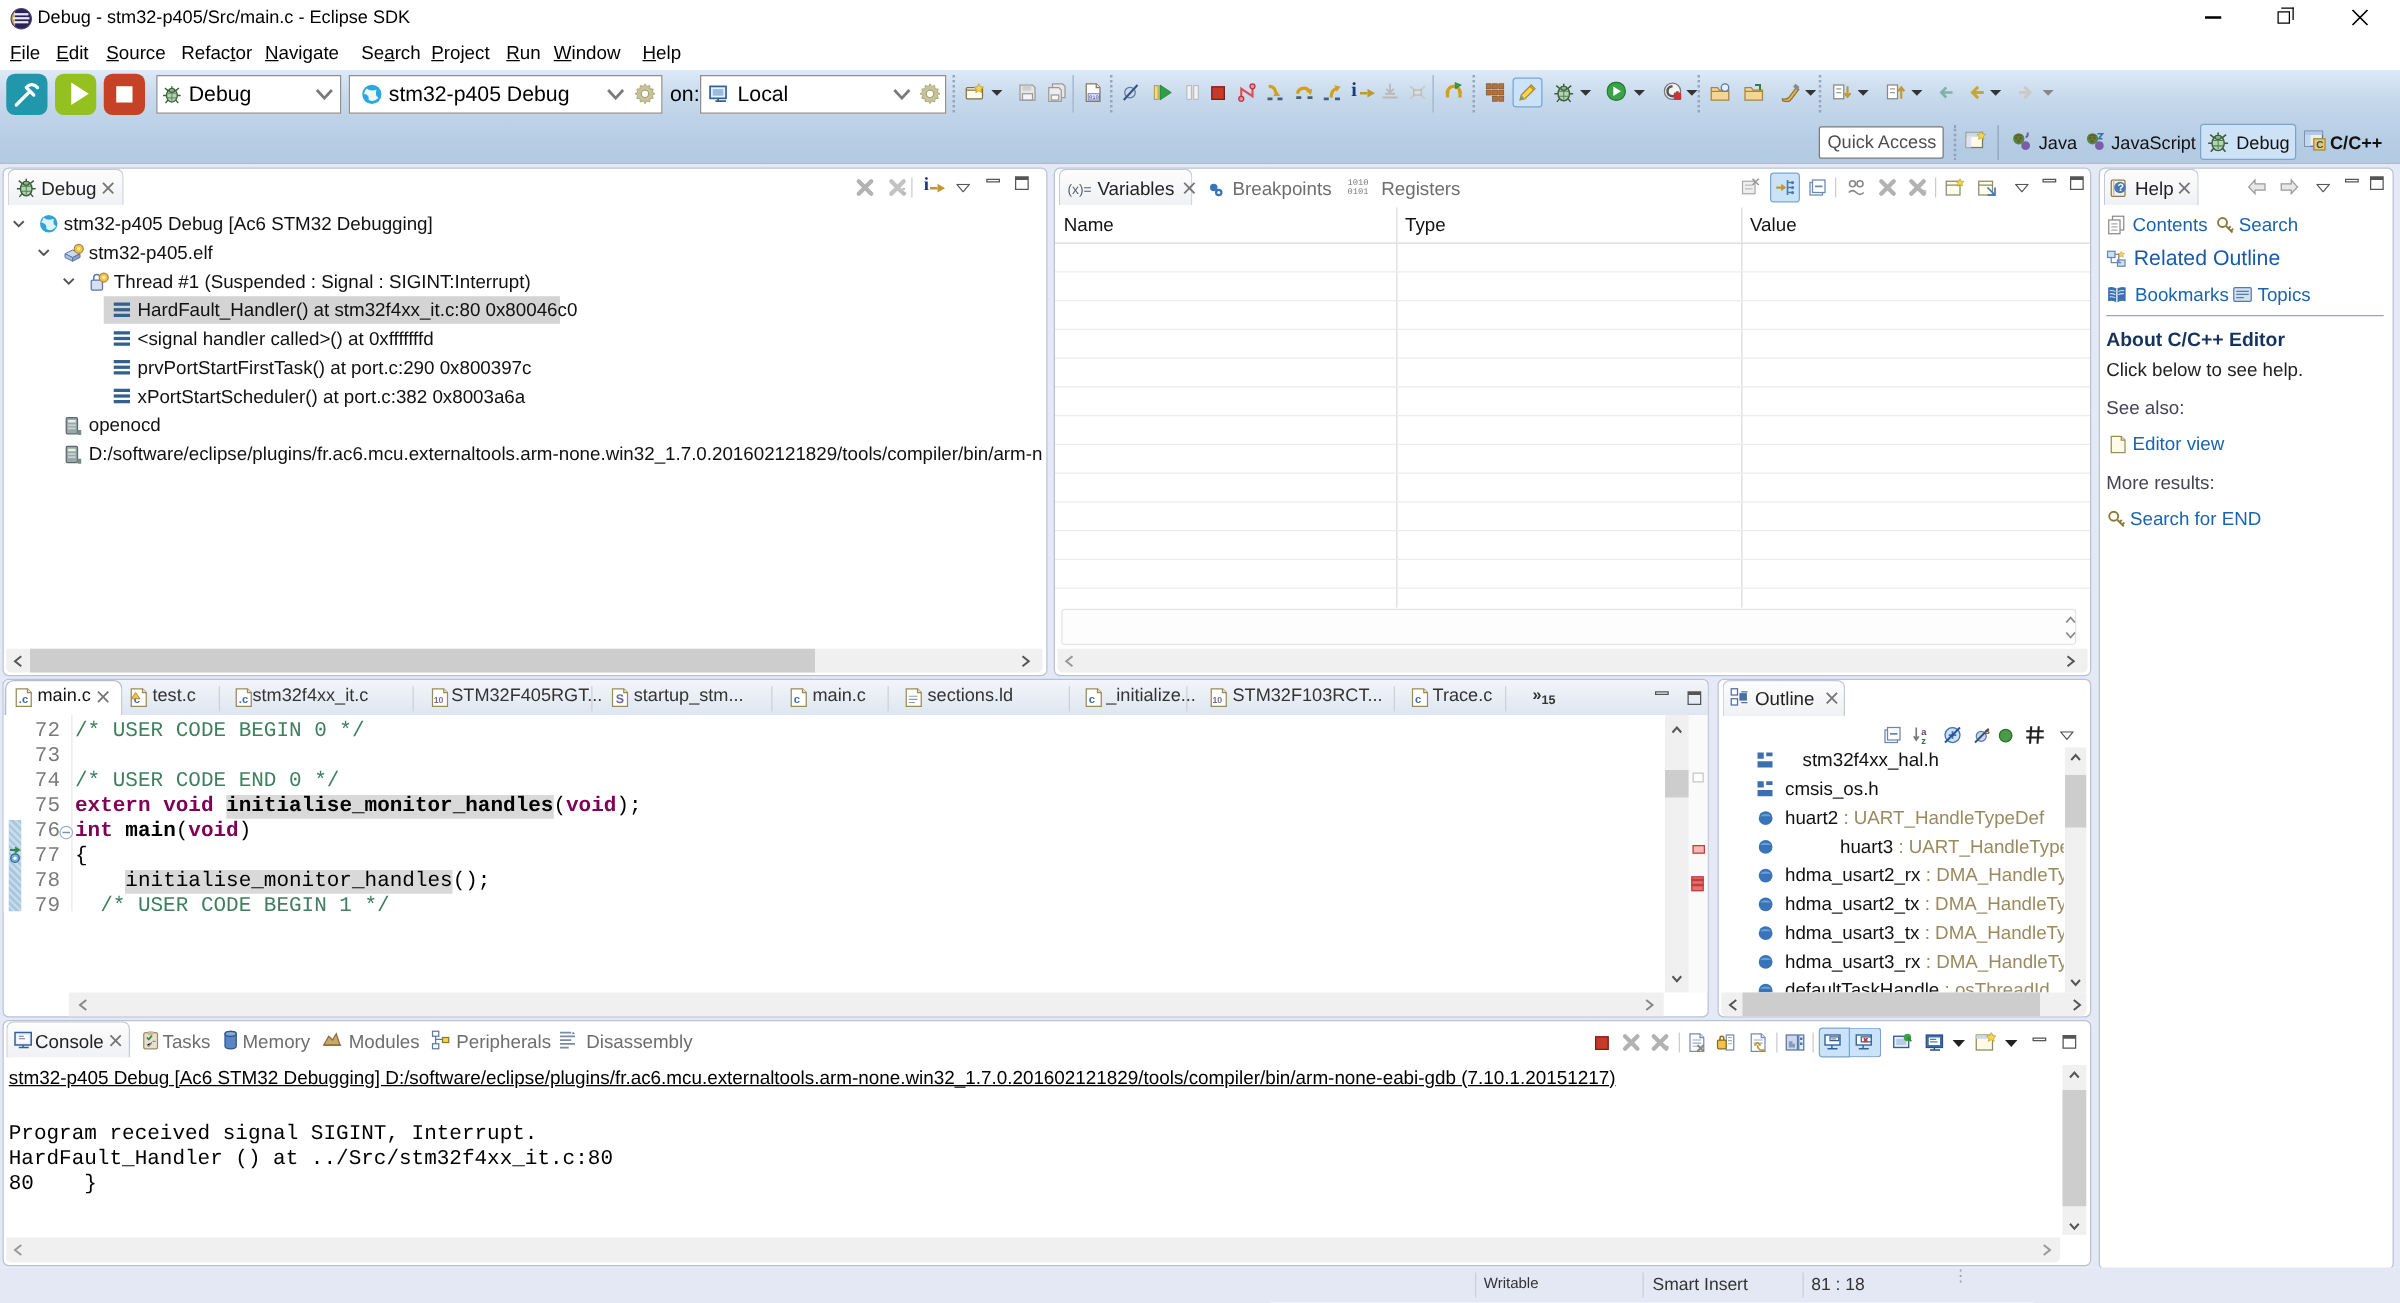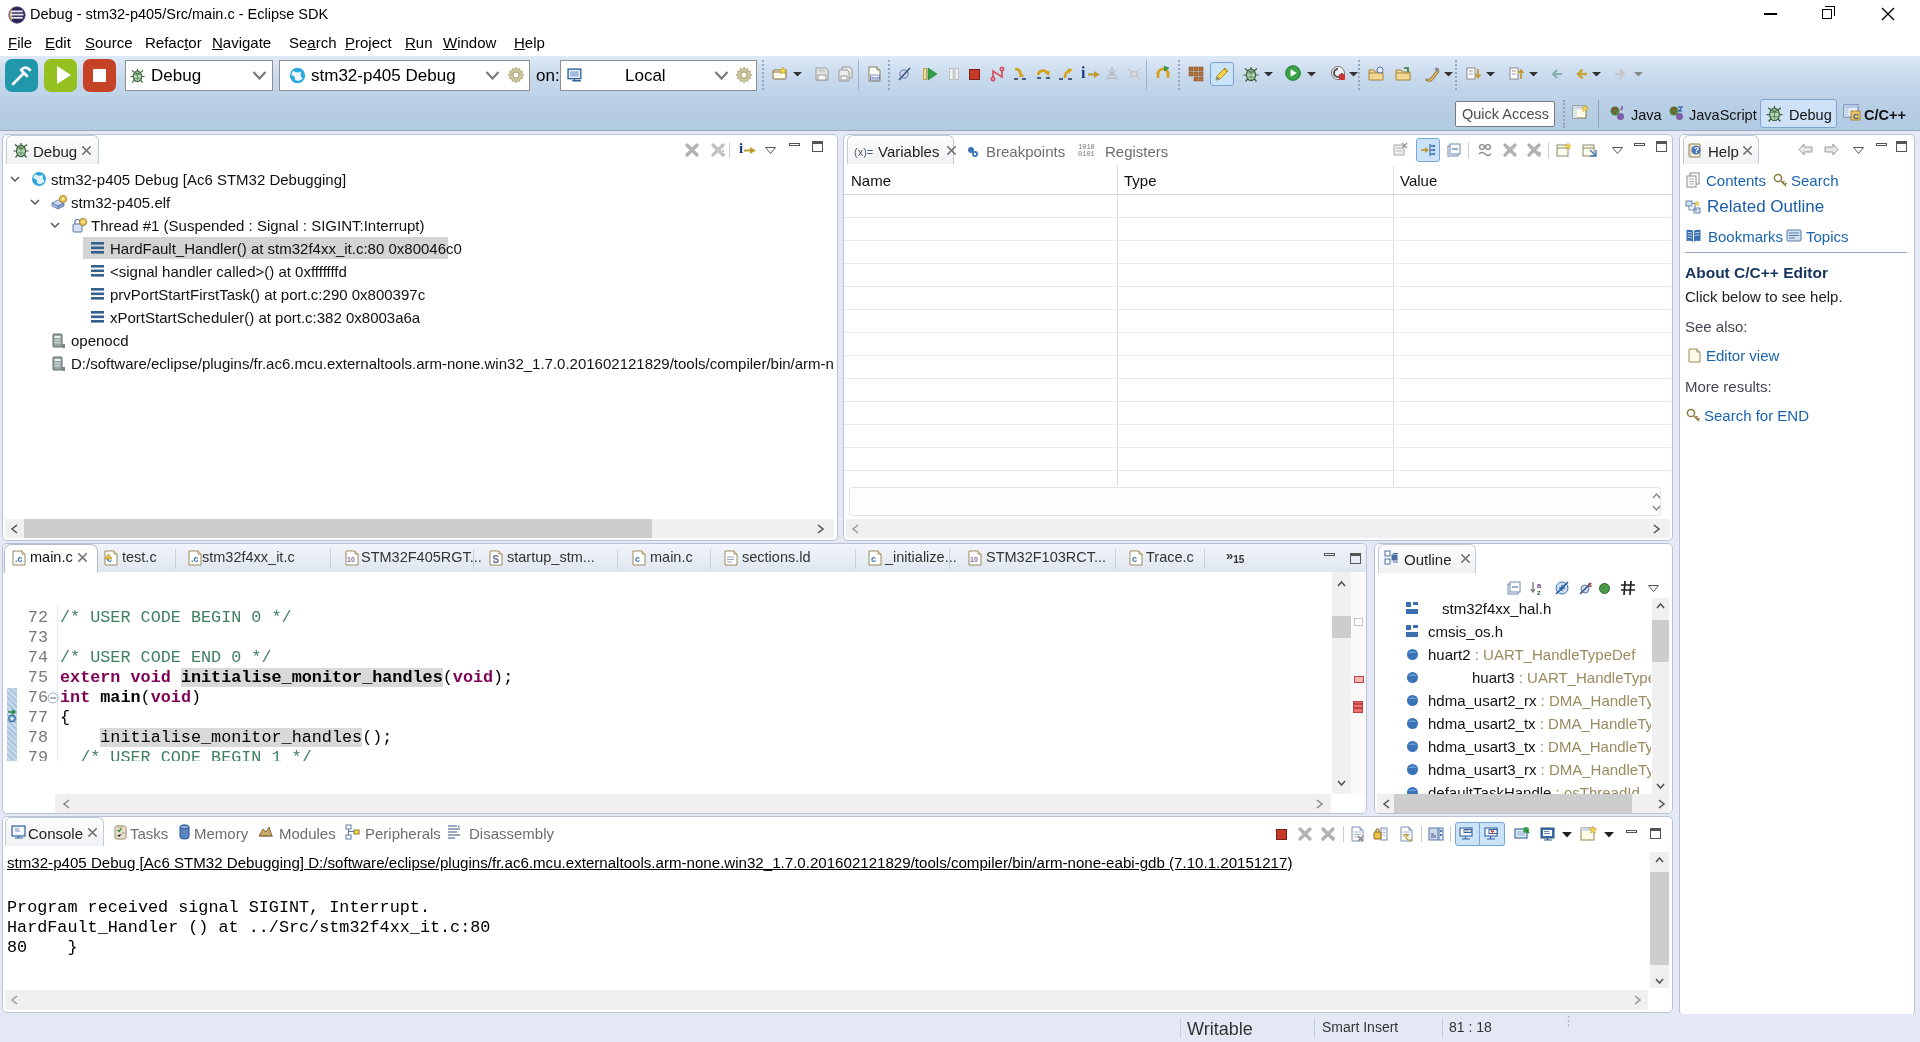--- a/index.html
+++ b/index.html
@@ -90,21 +90,21 @@
     <circle cx="10" cy="10" r="3" fill="#fff" stroke="#a8a276"></circle>
   </svg>
 <div class="abs" style="left:536px;top:66px;font-size:17px;">on:</div>
 
 <div class="abs" style="left:560px;top:60px;width:197px;height:31px;background:#fff;border:1px solid #8f8f8f;"></div>
 <svg class="abs" style="left:567px;top:67px" width="17" height="17" viewBox="0 0 16 16">
     <rect x="1" y="2" width="12" height="9" fill="#e8f0fa" stroke="#33609c" stroke-width="1.3"></rect>
     <rect x="3" y="4" width="8" height="5" fill="#9db9dd"></rect>
     <path d="M5 13 h8 M7 11 v2" stroke="#33609c" stroke-width="1.3"></path>
   </svg>
-<div class="abs" style="left:590px;top:66px;font-size:17px;margin-left:35px;">Local</div>
+<div class="abs" style="left:590px;top:66px;font-size:17px;">Local</div>
 <svg class="abs" style="left:714px;top:71px" width="15" height="9" viewBox="0 0 15 9">
     <path d="M1.5 1 L7.5 7.5 L13.5 1" fill="none" stroke="#7a7a7a" stroke-width="2.2"></path>
   </svg>
 <svg class="abs" style="left:734px;top:65px" width="20" height="20" viewBox="0 0 20 20">
     <path d="M10 2 l1.2 2.2 2.5-.8 .3 2.6 2.6.3 -.8 2.5 2.2 1.2 -2.2 1.2 .8 2.5 -2.6.3 -.3 2.6 -2.5 -.8 -1.2 2.2 -1.2 -2.2 -2.5.8 -.3 -2.6 -2.6 -.3 .8 -2.5 -2.2 -1.2 2.2 -1.2 -.8 -2.5 2.6 -.3 .3 -2.6 2.5.8z" fill="#c9c39a" stroke="#a8a276" stroke-width=".7"></path>
     <circle cx="10" cy="10" r="3" fill="#fff" stroke="#a8a276"></circle>
   </svg>
 <div id="smallicons">
 
 <div class="abs" style="left:762px;top:60px;width:1px;height:30px;border-left:2px dotted #93a7c0;"></div>
@@ -736,21 +736,21 @@
 <svg class="abs" style="left:1129px;top:550px" width="14" height="16" viewBox="0 0 14 16">
       <path d="M1 1 h9 l3 3 v11 h-12z" fill="#fff" stroke="#9a8a5a"></path>
       <path d="M10 1 v3 h3" fill="#efe8c8" stroke="#9a8a5a"></path>
       <text x="3" y="12" font-size="9" font-weight="bold" fill="#3a6fae">c</text>
     </svg>
 <div class="abs" style="left:1146px;top:549px;font-size:14.5px;color:#333;">Trace.c</div>
 <div class="abs" style="left:1226px;top:548px;font-size:13px;font-weight:bold;color:#333;">»<span style="font-size:10px;vertical-align:-3px">15</span></div>
 <div class="abs" style="left:1324px;top:553px;width:11px;height:3px;border:1px solid #555;"></div>
 <div class="abs" style="left:1350px;top:553px;width:11px;height:11px;border:1px solid #555;border-top-width:3px;"></div>
 
-<div class="abs" style="left:3px;top:572px;width:1348px;height:157px;background:#fff;overflow:hidden;margin-top:32px;">
+<div class="abs" style="left:3px;top:572px;width:1348px;height:157px;background:#fff;overflow:hidden;">
  <div class="abs" style="left:55px;top:184px;width:1277px;height:20px;background:#e7effa;"></div>
  <div class="abs" style="left:54px;top:0;width:1px;height:222px;background:#e8e8e8;"></div>
  <div id="codelines" class="mono" style="position:absolute;left:0;top:0;font-size:16.8px;">
   <div class="ln" style="top:4px">72</div>
         <div class="cl cm" style="top:4px">/* USER CODE BEGIN 0 */</div>
   <div class="ln" style="top:24px">73</div>
   <div class="ln" style="top:44px">74</div>
         <div class="cl cm" style="top:44px">/* USER CODE END 0 */</div>
   <div class="ln" style="top:64px">75</div>
         <div class="cl" style="top:64px"><span class="kw">extern</span> <span class="kw">void</span> <span class="occ"><b>initialise_monitor_handles</b></span>(<span class="kw">void</span>);</div>
@@ -1057,19 +1057,19 @@
 <svg class="abs" style="left:10px;top:995px" width="8" height="10" viewBox="0 0 8 10">
       <path d="M7 1 L2 5 l5 4" fill="none" stroke="#999" stroke-width="1.6"></path>
     </svg>
 <svg class="abs" style="left:1634px;top:995px" width="8" height="10" viewBox="0 0 8 10">
       <path d="M1 1 L6 5 l-5 4" fill="none" stroke="#999" stroke-width="1.6"></path>
     </svg>
 </div>
 
 <div class="abs" style="left:0;top:1014px;width:1920px;height:28px;background:#e4e8f5;">
  <div class="abs" style="left:1180px;top:4px;width:1px;height:20px;background:#c6cddd;"></div>
- <div class="abs" style="left:1187px;top:5px;font-size:18px;color:#333;">Writable</div>
+ <div class="abs" style="left:1187px;top:5px;font-size:12px;color:#333;">Writable</div>
  <div class="abs" style="left:1314px;top:4px;width:1px;height:20px;background:#c6cddd;"></div>
  <div class="abs" style="left:1322px;top:5px;font-size:14px;color:#333;">Smart Insert</div>
  <div class="abs" style="left:1442px;top:4px;width:1px;height:20px;background:#c6cddd;"></div>
  <div class="abs" style="left:1449px;top:5px;font-size:14px;color:#333;">81 : 18</div>
  <div class="abs" style="left:1562px;top:3px;font-size:13px;color:#9aa;letter-spacing:0;line-height:7px;">⋮</div>
 </div>
 
 </body></html>

